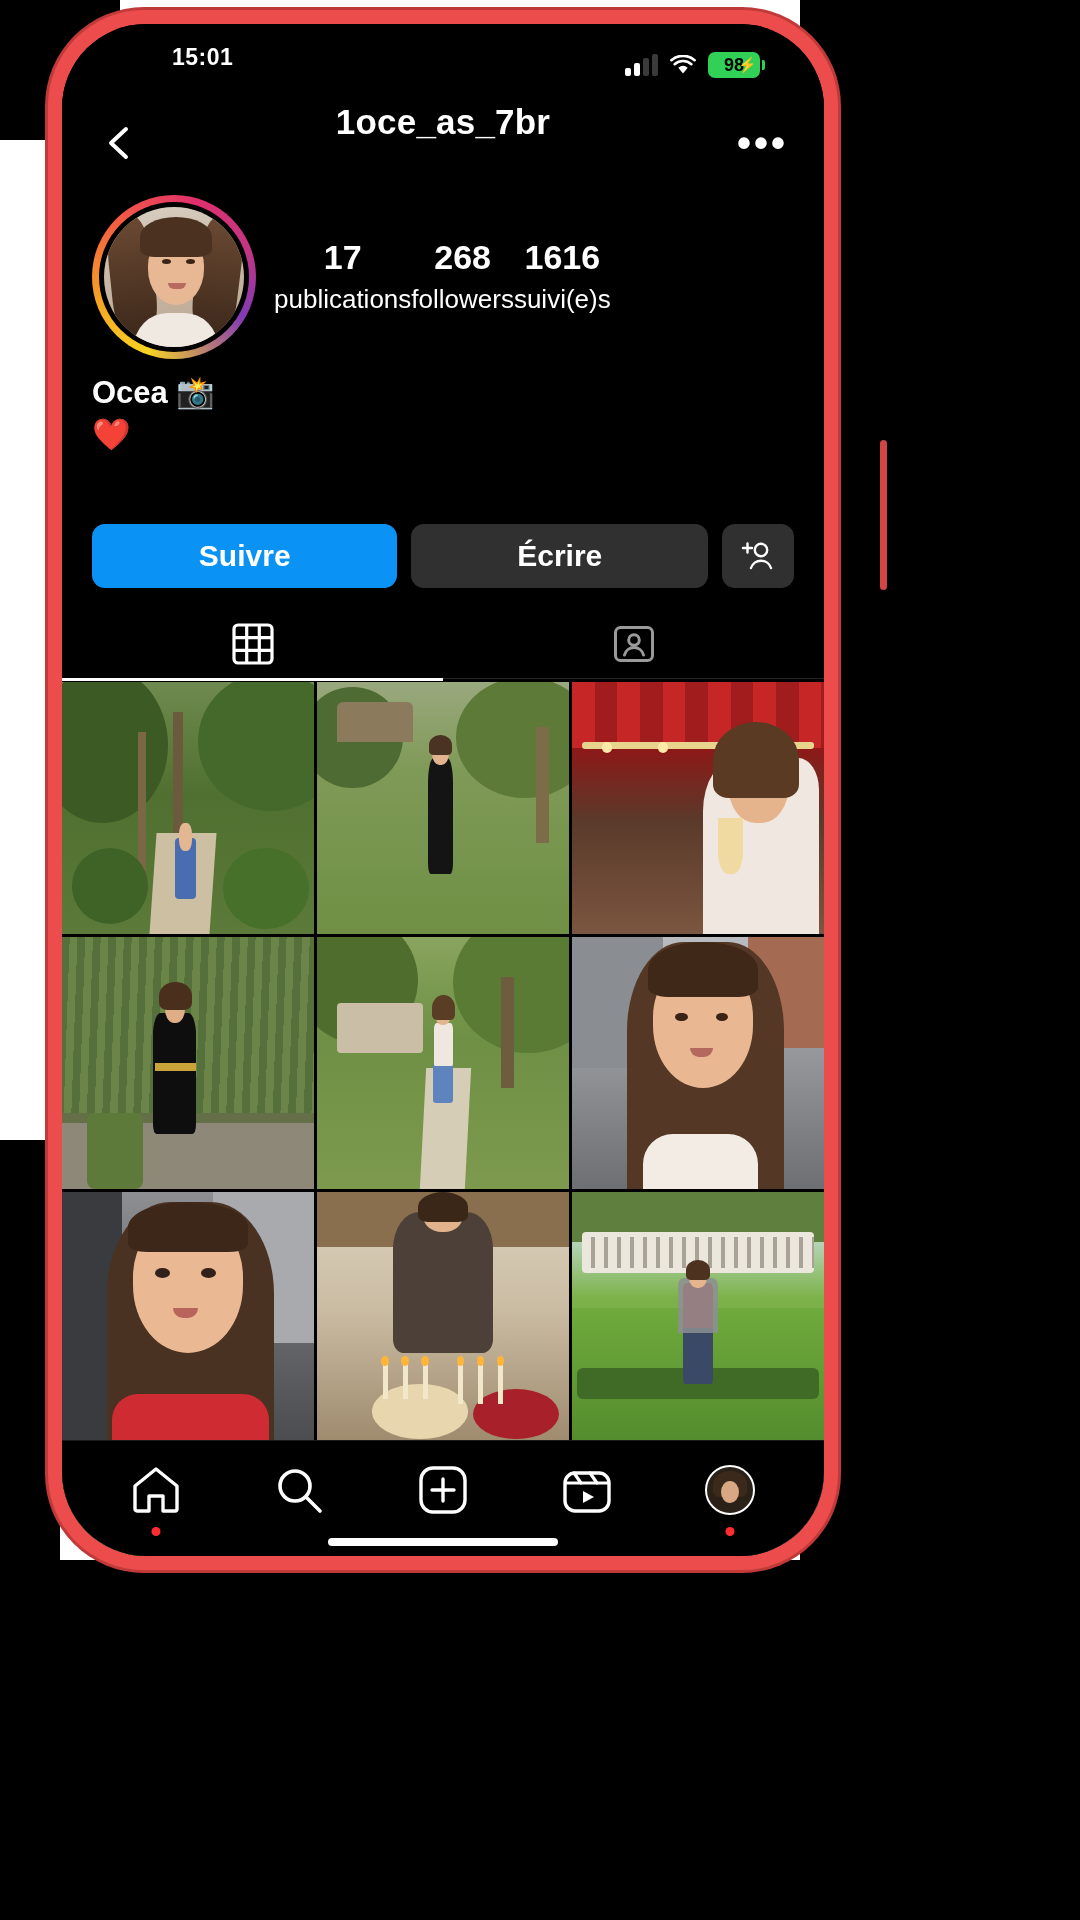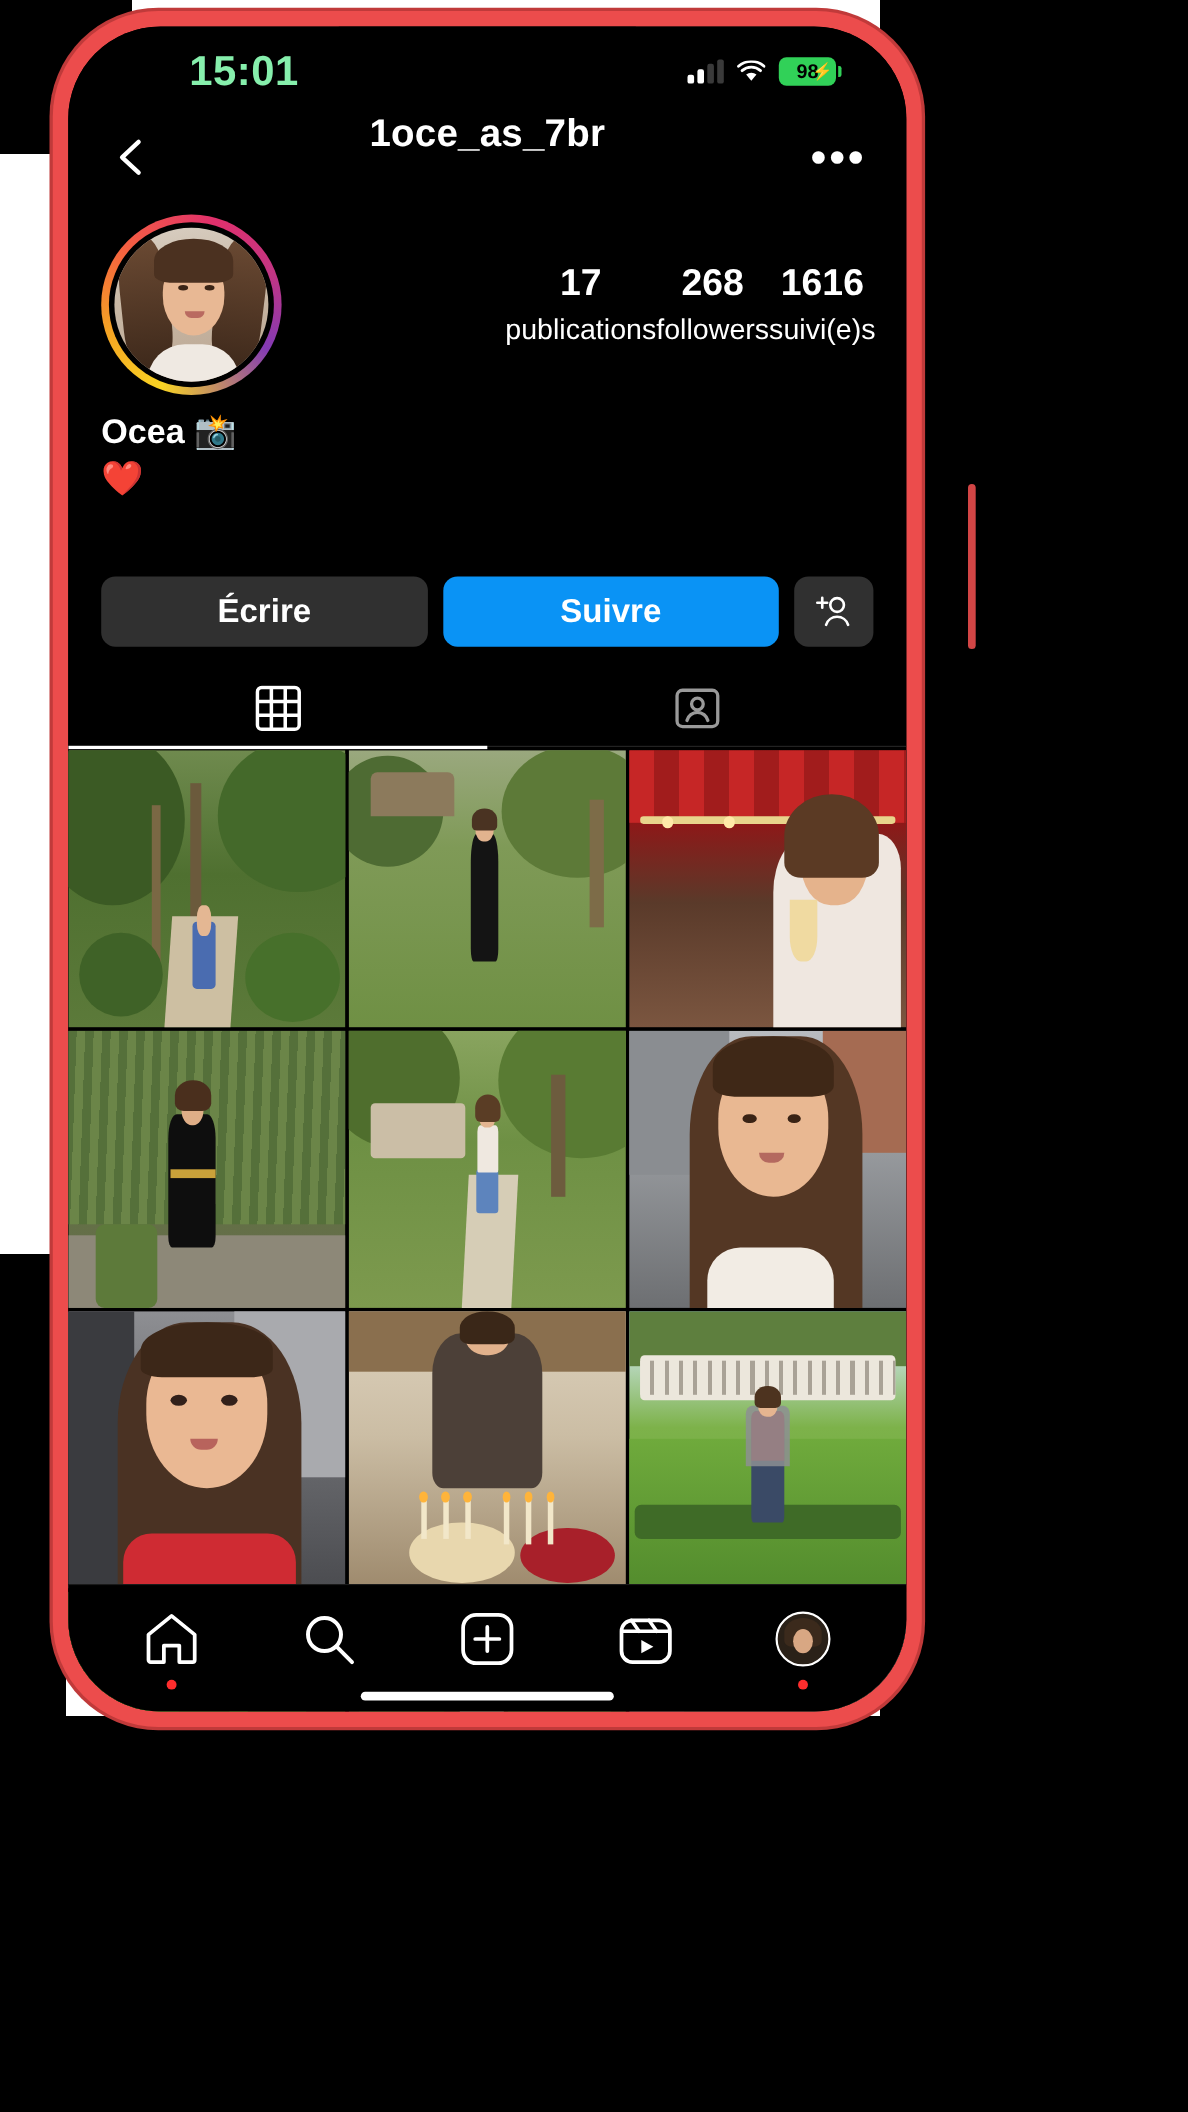--- a/index.html
+++ b/index.html
@@ -58,22 +58,22 @@
     overflow: hidden;
   }
 
   
   .statusbar {
     position: absolute; left: 0; top: 0;
     width: 100%; height: 72px;
   }
   .status-time {
     position: absolute; left: 110px; top: 20px;
-    font-size: 38px; font-weight: 600; letter-spacing: 0.5px;
-    color: #86efac;
+    font-size: 23px; font-weight: 600; letter-spacing: 0.5px;
+    color: #ffffff;
   }
   .status-right {
     position: absolute; right: 64px; top: 28px;
     display: flex; align-items: center; gap: 12px;
   }
   .sig { display: flex; align-items: flex-end; gap: 3px; height: 22px; }
   .sig i { display: block; width: 6px; background: #fff; border-radius: 2px; }
   .sig i:nth-child(1) { height: 8px; }
   .sig i:nth-child(2) { height: 13px; }
   .sig i:nth-child(3) { height: 18px; background: #3a3a3a; }
@@ -167,21 +167,21 @@
   .face-mouth {
     position: absolute; left: 64px; top: 76px; width: 18px; height: 6px;
     background: #b96a60; border-radius: 0 0 12px 12px;
   }
   .face-body {
     position: absolute; left: 30px; bottom: 0; width: 84px; height: 34px;
     background: #efe9e2; border-radius: 40px 40px 0 0;
   }
 
   .stats {
-    flex: 1; display: flex; justify-content: flex-end;
+    flex: 1; display: flex; justify-content: flex-start;
     padding: 0 28px 0 18px;
   }
   .stat { text-align: center; }
   .stat .num { font-size: 34px; font-weight: 700; line-height: 1.1; }
   .stat .lbl { font-size: 26px; color: #fff; margin-top: 7px; }
 
   
   .bio {
     position: absolute; left: 30px; top: 348px;
     width: 600px;
@@ -358,22 +358,22 @@
             </div>
           </div>
         </div>
 
         <div class="bio">
           <div class="bio-name">Ocea 📸</div>
           <div class="bio-line">❤️</div>
         </div>
 
         <div class="actions">
+          <div class="btn btn-follow">Suivre</div>
           <div class="btn btn-message">Écrire</div>
-          <div class="btn btn-follow">Suivre</div>
           <div class="btn btn-adduser">
             <span>
               <svg width="38" height="34" viewBox="0 0 38 34">
                 <circle cx="22" cy="11" r="6.2" stroke="#fff" stroke-width="2.4" fill="none"></circle>
                 <path d="M12 29 a10.5 10.5 0 0 1 20 0" stroke="#fff" stroke-width="2.4" fill="none" stroke-linecap="round"></path>
                 <path d="M4 9 h9 M8.5 4.5 v9" stroke="#fff" stroke-width="2.4" stroke-linecap="round"></path>
               </svg>
             </span>
           </div>
         </div>

